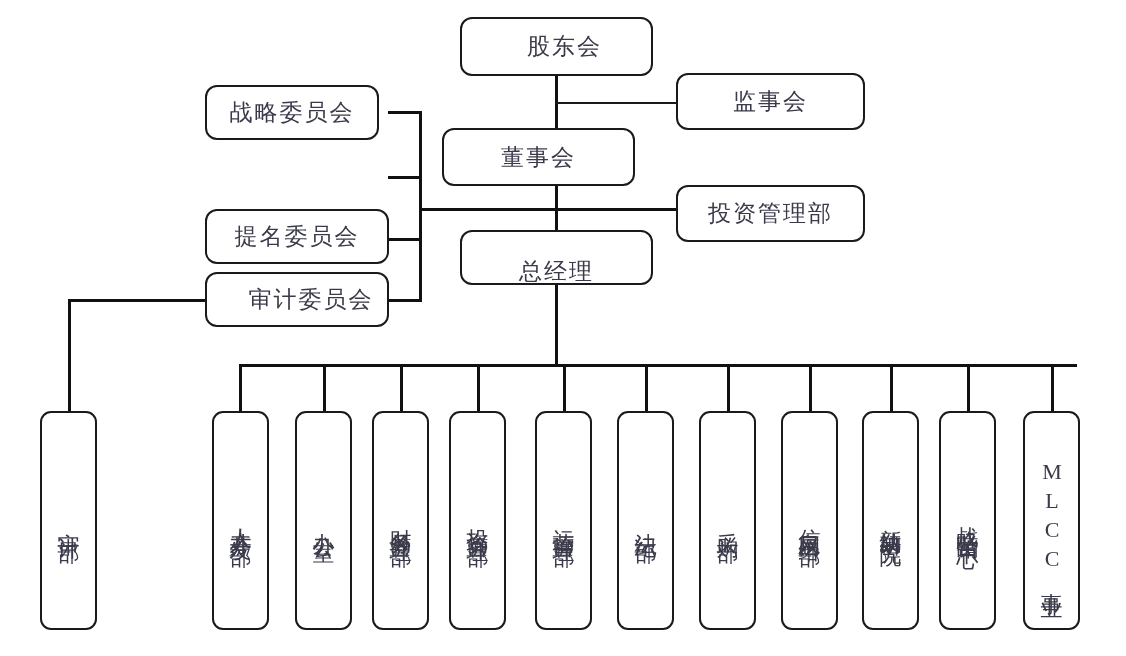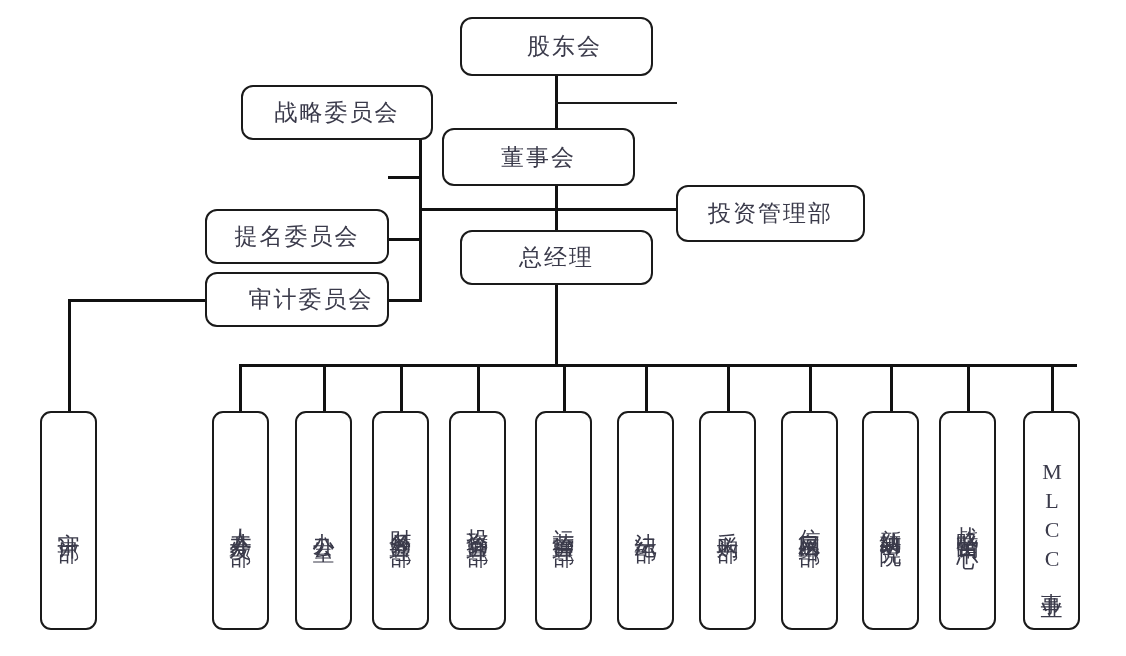--- a/index.html
+++ b/index.html
@@ -93,34 +93,37 @@
   <div class="line v" style="left:727px; top:364px; height:48px;"></div>
   <div class="line v" style="left:809px; top:364px; height:48px;"></div>
   <div class="line v" style="left:890px; top:364px; height:48px;"></div>
   <div class="line v" style="left:967px; top:364px; height:48px;"></div>
   <div class="line v" style="left:1051px; top:364px; height:48px;"></div>
 
   <div class="node horiz" style="left:460px; top:17px; width:193px; height:59px;padding-left:16px;">
     <span>股东会</span>
   </div>
 
+  <div class="node horiz" style="left:676px; top:73px; width:189px; height:57px;">
+    <span>监事会</span>
+  </div>
 
   <div class="node horiz" style="left:442px; top:128px; width:193px; height:58px;">
     <span>董事会</span>
   </div>
 
   <div class="node horiz" style="left:676px; top:185px; width:189px; height:57px;">
     <span>投资管理部</span>
   </div>
 
-  <div class="node horiz" style="left:460px; top:230px; width:193px; height:55px;">
+  <div class="node horiz" style="left:460px; top:230px; width:193px; height:55px;align-items:flex-end;">
     <span>总经理</span>
   </div>
 
-  <div class="node horiz" style="left:205px; top:85px; width:192px; height:55px;margin-left:36px;">
+  <div class="node horiz" style="left:205px; top:85px; width:174px; height:55px;">
     <span>战略委员会</span>
   </div>
 
 
   <div class="node horiz" style="left:205px; top:209px; width:184px; height:55px;">
     <span>提名委员会</span>
   </div>
 
   <div class="node horiz" style="left:205px; top:272px; width:184px; height:55px;padding-left:28px;">
     <span>审计委员会</span>

